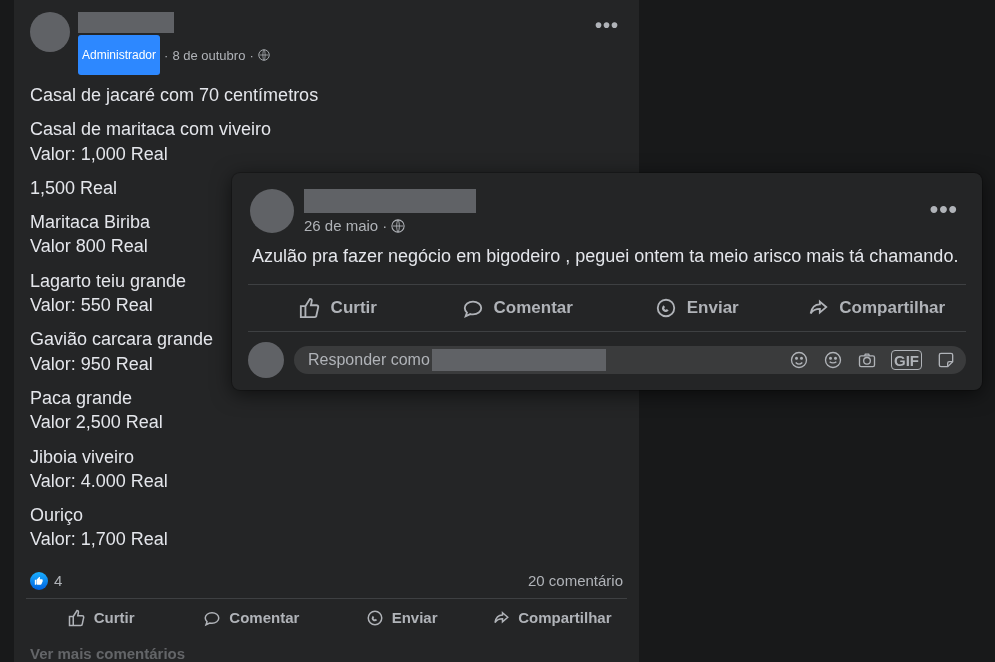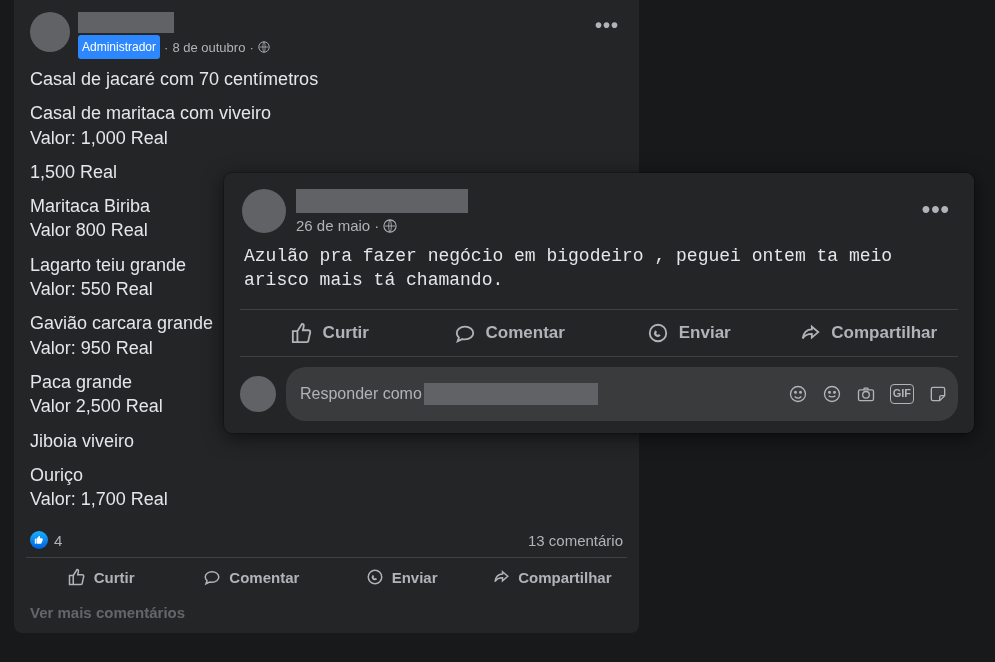--- a/index.html
+++ b/index.html
@@ -56,21 +56,21 @@
       display: flex;
       align-items: center;
       gap: 4px;
       font-size: 13px;
       color: #b0b3b8;
     }
     .admin-badge {
       background: #2d88ff;
       color: #fff;
       font-size: 12px;
-      padding: 5px 4px;
+      padding: 13px 4px;
       border-radius: 3px;
     }
     .globe {
       width: 12px;
       height: 12px;
       fill: #b0b3b8;
     }
     .more-btn {
       color: #b0b3b8;
       font-size: 20px;
@@ -142,21 +142,21 @@
     .see-more {
       padding: 8px 16px 12px 16px;
       font-size: 15px;
       color: #b0b3b8;
       font-weight: 600;
     }
 
     
     .post-front {
       position: absolute;
-      left: 224px;
+      left: 232px;
       top: 173px;
       width: 750px;
       background: #242526;
       border-radius: 8px;
       box-shadow: 0 0 0 1px rgba(0,0,0,0.2), 0 4px 20px rgba(0,0,0,0.6);
       padding-bottom: 12px;
     }
     .front-header {
       display: flex;
       align-items: flex-start;
@@ -174,21 +174,20 @@
       color: #b0b3b8;
       display: flex;
       align-items: center;
       gap: 4px;
     }
     .front-body {
       padding: 4px 20px 10px 20px;
       font-size: 18px;
       line-height: 1.35;
       color: #e4e6eb;
-      font-family: Liberation Mono, monospace;
     }
     .front-actions {
       display: flex;
       border-top: 1px solid #3e4042;
       border-bottom: 1px solid #3e4042;
       margin: 6px 16px 10px 16px;
       padding: 2px 0;
     }
     .front-action-btn {
       flex: 1;
@@ -216,21 +215,21 @@
       width: 36px;
       height: 36px;
       border-radius: 50%;
       background: #606266;
       flex-shrink: 0;
     }
     .comment-box {
       flex: 1;
       background: #3a3b3c;
       border-radius: 20px;
-      height: 54px;
+      height: 28px;
       display: flex;
       align-items: center;
       padding: 0 10px 0 14px;
       position: relative;
     }
     .comment-placeholder {
       color: #b0b3b8;
       font-size: 16px;
     }
     .redact-inline {
@@ -248,21 +247,21 @@
     .mini-icon {
       width: 20px;
       height: 20px;
       stroke: #b0b3b8;
       fill: none;
       stroke-width: 1.6;
     }
     .gif-box {
       border: 1.6px solid #b0b3b8;
       border-radius: 4px;
-      font-size: 11px;
+      font-size: 15px;
       font-weight: bold;
       padding: 1px 2px;
       color: #b0b3b8;
       line-height: 1;
       display: flex;
       align-items: center;
     }
   </style>
 </head>
 <body>
@@ -308,39 +307,40 @@
     <div class="item-block">
         <div>Gavião carcara grande</div>
         <div>Valor: 950 Real</div>
       </div>
     <div class="item-block">
         <div>Paca grande</div>
         <div>Valor 2,500 Real</div>
       </div>
     <div class="item-block">
         <div>Jiboia viveiro</div>
+        <div>Valor: 4.000 Real</div>
       </div>
     <div class="item-block">
         <div>Ouriço</div>
         <div>Valor: 1,700 Real</div>
       </div>
     <div class="item-block">
       </div>
   </div>
 
   <div class="reactions-row">
     <div class="like-count">
       <div class="like-icon-circle">
         <svg width="10" height="10" viewBox="0 0 24 24">
             <path d="M2 21h3V9H2v12zm19-11c0-1.1-.9-2-2-2h-5.3l.8-3.8c0-.4-.1-.8-.4-1.1L13 2 6.6 8.4c-.4.4-.6.9-.6 1.4V19c0 1.1.9 2 2 2h8c.8 0 1.5-.5 1.8-1.2l2.9-6.8c.1-.2.1-.5.1-.7V10z" fill="#fff"></path>
           </svg>
       </div>
       <span>4</span>
     </div>
-    <span>13 comentário</span>
+    <span>20 comentário</span>
   </div>
 
   <div class="action-bar">
     <div class="action-btn">
       <svg class="icon-stroke" viewBox="0 0 24 24">
           <path d="M7 22V10m0 0l5-8c1 0 2 1 2 2l-1 5h6c1 0 2 1 2 2l-2 9c0 1-1 2-2 2H7zM2 10h5v12H2z"></path>
         </svg>
       <span>Curtir</span>
     </div>
     <div class="action-btn">

